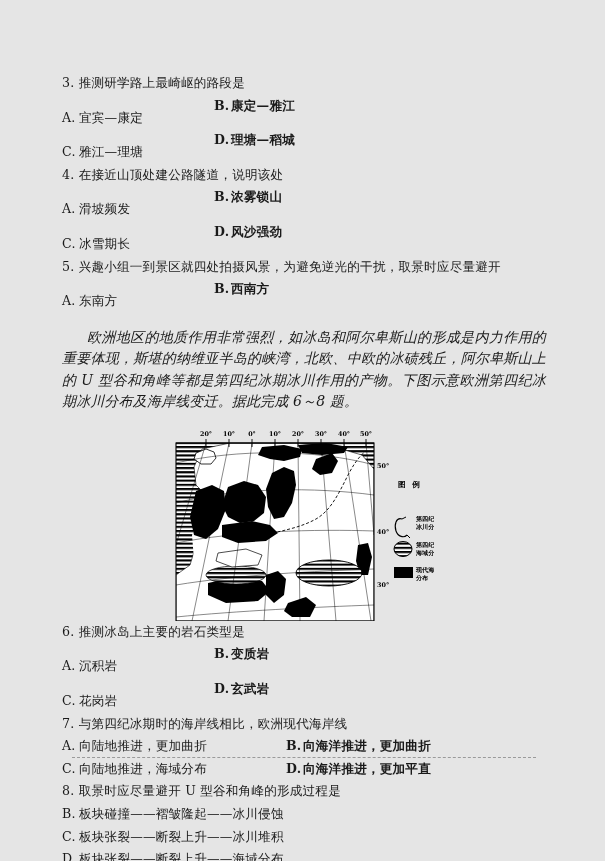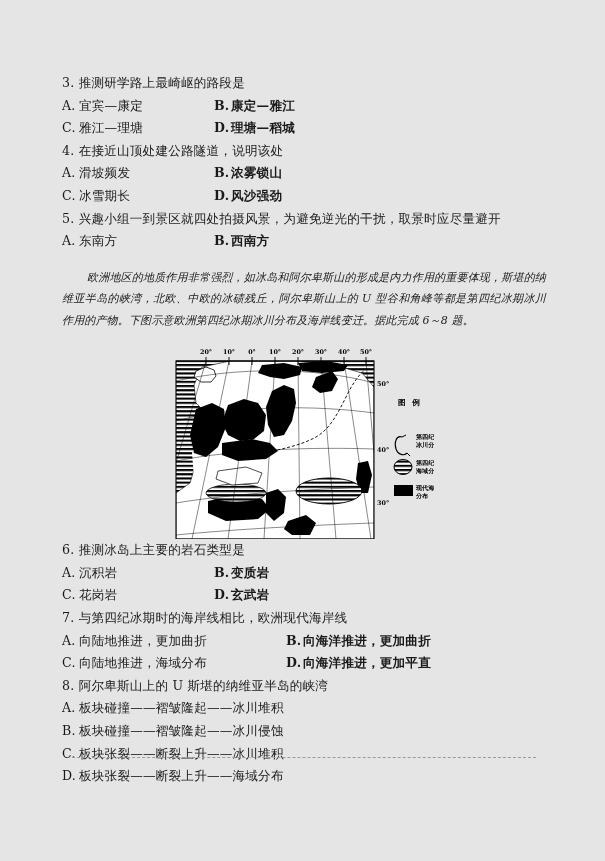--- a/index.html
+++ b/index.html
@@ -45,41 +45,41 @@
     font-size: 12.6px;
     line-height: 22.6px;
     letter-spacing: 0.2px;
     position: relative;
     white-space: nowrap;
   }
   .opt {
     display: inline-block;
     vertical-align: top;
   }
-  .opt-a { width: 152px; }
+  .opt-a { width: 152px; margin-top: 12px; }
   .opt-b { width: auto; font-weight: bold; }
   .opt-wide-a { width: 224px; }
   .opt-label {
     display: inline-block;
     min-width: 17px;
   }
 
   
   .opt-single {
     font-size: 12.6px;
     line-height: 22.6px;
     letter-spacing: 0.2px;
     white-space: nowrap;
   }
 
   
   .passage {
     font-family: "DejaVu Serif", "Liberation Serif", serif;
     font-style: italic;
-    font-size: 11px;
+    font-size: 14px;
     line-height: 21.5px;
     text-align: justify;
     text-indent: 25px;
     margin-top: 14px;
     letter-spacing: 0.15px;
     width: 484px;
   }
 
   
   .figure-wrap {
@@ -282,24 +282,21 @@
         <span class="opt opt-wide-a"><span class="opt-label">A.</span><span>向陆地推进，更加曲折</span></span><span class="opt opt-b"><span class="opt-label">B.</span><span>向海洋推进，更加曲折</span></span>
       </div>
       <div class="opt-row">
         <span class="opt opt-wide-a"><span class="opt-label">C.</span><span>向陆地推进，海域分布</span></span><span class="opt opt-b"><span class="opt-label">D.</span><span>向海洋推进，更加平直</span></span>
       </div>
     </div>
 
     <div>
       <div class="q-stem">
         <span class="q-num">8.</span>
-        <span>阿尔卑斯山上的 U 斯堪的纳维亚半岛的峡湾</span>
-      </div>
-      <div class="opt-single">
-        <span class="opt-label">A.</span><span>板块碰撞——褶皱隆起——冰川堆积</span>
+        <span>取景时应尽量避开 U 型谷和角峰的形成过程是</span>
       </div>
       <div class="opt-single">
         <span class="opt-label">B.</span><span>板块碰撞——褶皱隆起——冰川侵蚀</span>
       </div>
       <div class="opt-single">
         <span class="opt-label">C.</span><span>板块张裂——断裂上升——冰川堆积</span>
       </div>
       <div class="opt-single">
         <span class="opt-label">D.</span><span>板块张裂——断裂上升——海域分布</span>
       </div>

